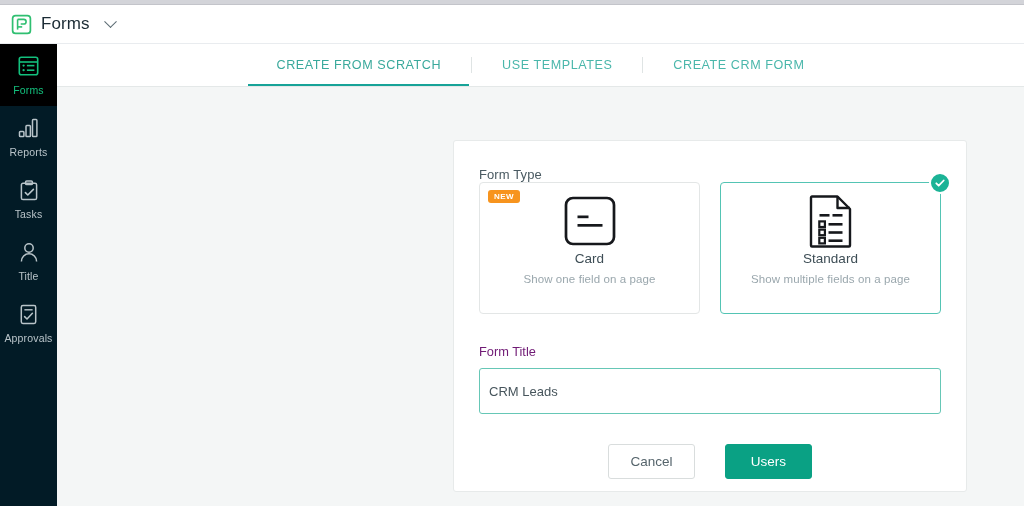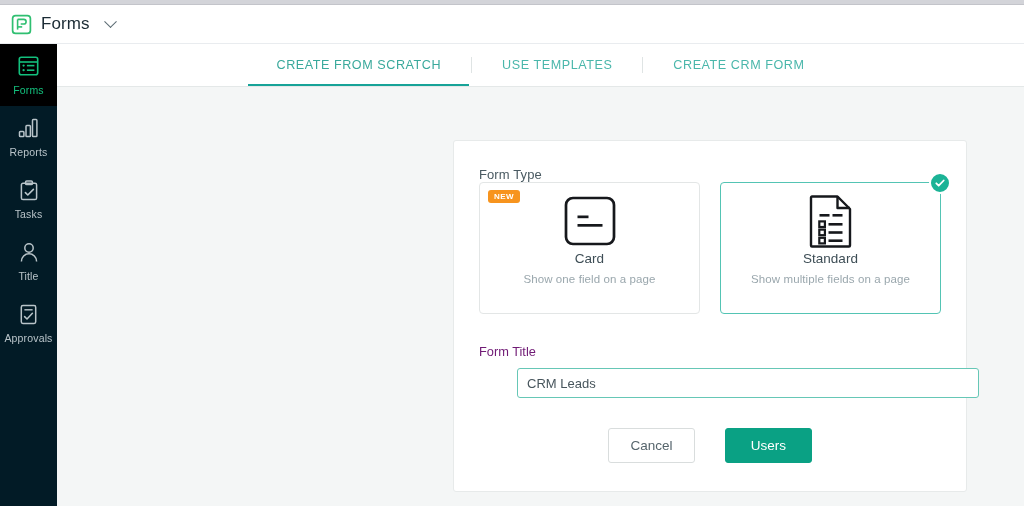--- a/index.html
+++ b/index.html
@@ -100,23 +100,23 @@
     position: absolute; top: 7px; left: 8px; background: #f7941e; color: #ffffff;
     font-size: 8px; font-weight: bold; letter-spacing: .5px;
     padding: 3px 6px 2px 6px; border-radius: 3px; line-height: 1;
   }
 
   
   .title-label {
     font-size: 12.8px; color: #701a75; margin-top: 30px; margin-bottom: 9px;
   }
   .title-input {
-    width: 100%; height: 30px; border: 1.3px solid #66c7b6; border-radius: 3px;
+    width: 100%; height: 46px; border: 1.3px solid #66c7b6; border-radius: 3px;
     background: #ffffff; font-family: "Liberation Sans", sans-serif;
-    font-size: 13px; color: #47555c; padding: 0 9px; outline: none; margin-left: 38px;
+    font-size: 13px; color: #47555c; padding: 0 9px; outline: none;
   }
 
   
   .actions {
     display: flex; justify-content: center; gap: 30px; margin-top: 30px;
   }
   .btn {
     font-family: "Liberation Sans", sans-serif; font-size: 13.5px;
     border-radius: 3px; cursor: pointer; height: 35px; display: flex;
     align-items: center; justify-content: center;

